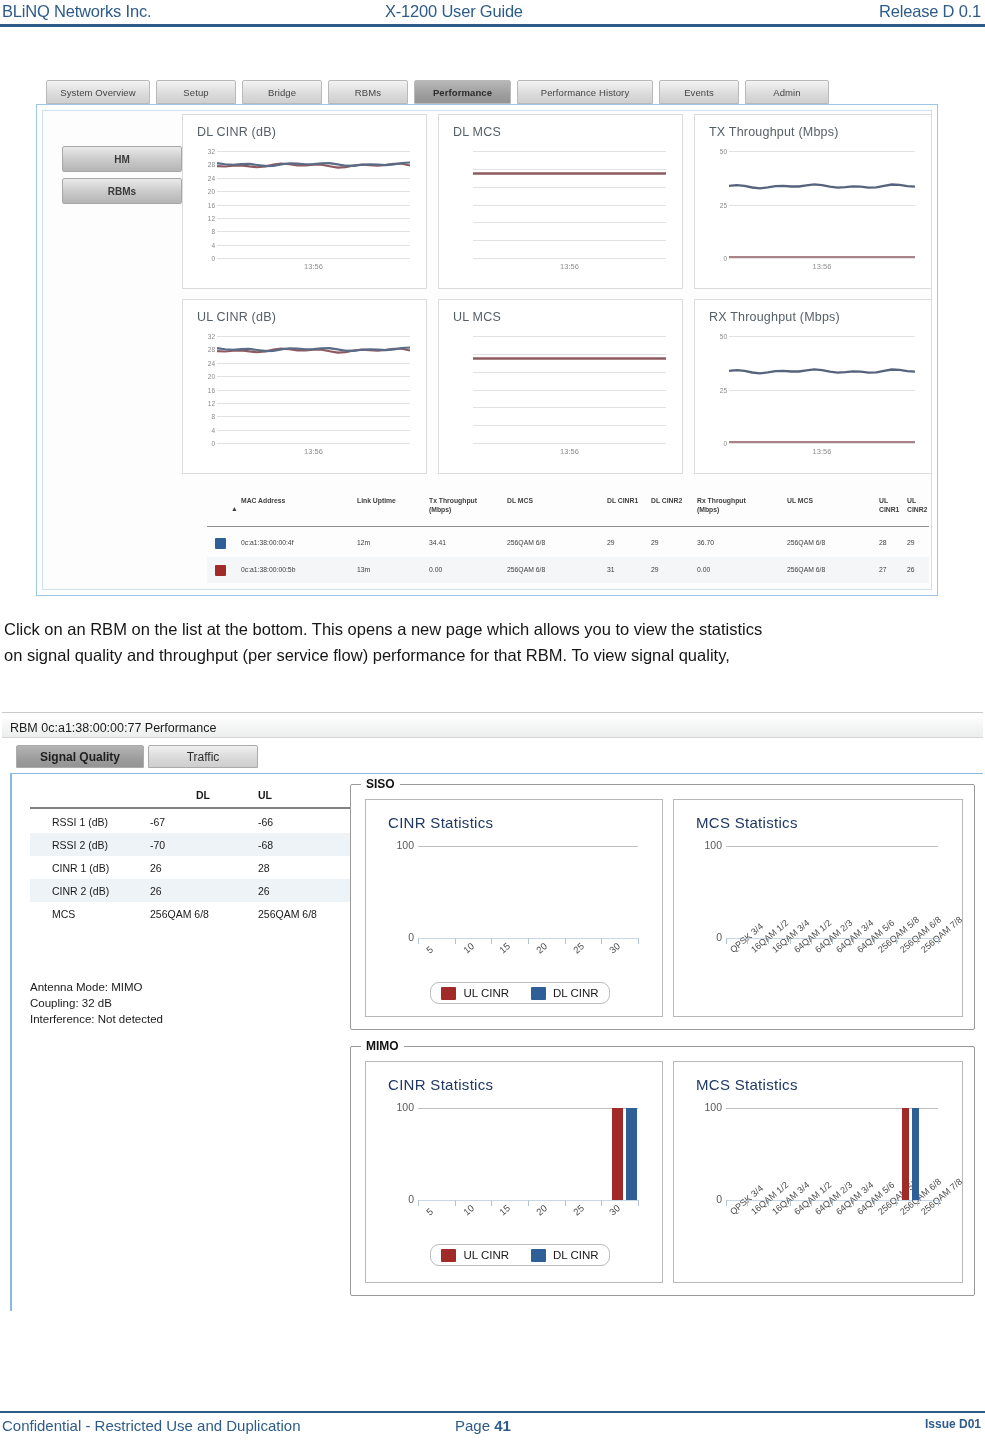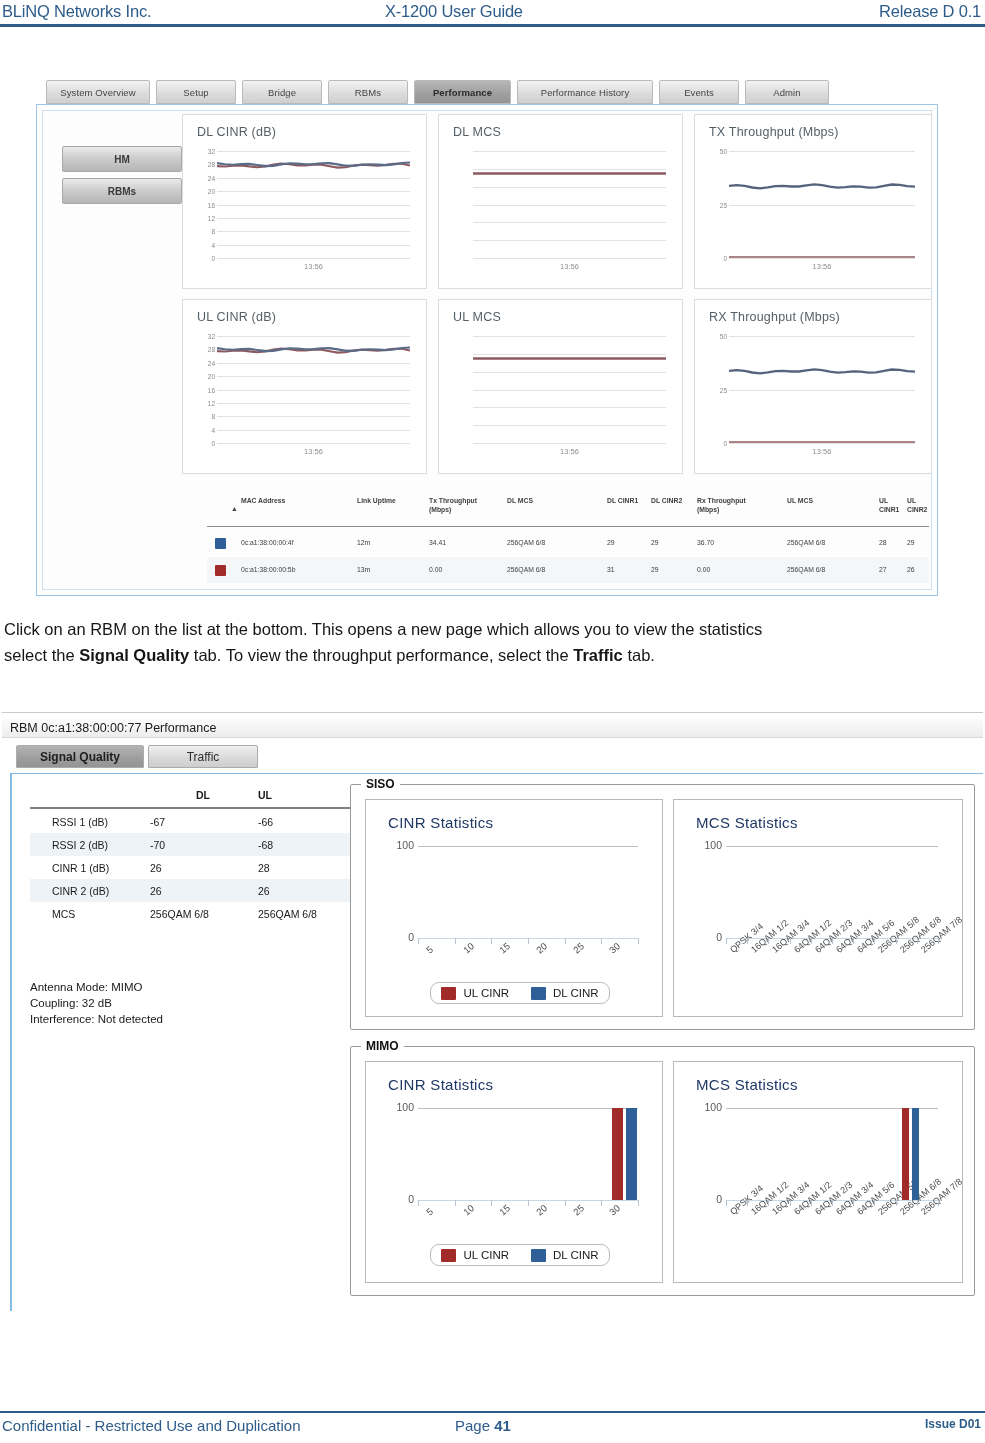--- a/index.html
+++ b/index.html
@@ -434,21 +434,21 @@
           <div class="rt-cell" style="left: 580px; width: 86px;">256QAM 6/8</div>
           <div class="rt-cell" style="left: 672px; width: 28px;">27</div>
           <div class="rt-cell" style="left: 700px; width: 28px;">26</div>
         </div>
       </div>
   </div>
 </div>
 
 <div class="body-text">
   <div>Click on an RBM on the list at the bottom. This opens a new page which allows you to view the statistics</div>
-  <div><span>select the </span><b>Signal Quality</b><span> tab. To view the throughput performance, select the </span><b>Traffic</b><span> tab.</span></div>
+  <div>on signal quality and throughput (per service flow) performance for that RBM.  To view signal quality,</div>
 </div>
 
 <div class="shot2">
   <div class="sc2-title">RBM 0c:a1:38:00:00:77 Performance</div>
   <div class="sc2-tabs" id="sc2tabs">
       <div class="sc2-tab active" style="left: 0px; width: 128px;">Signal Quality</div>
       <div class="sc2-tab" style="left: 132px; width: 110px;">Traffic</div>
     </div>
 
   <div class="sc2-body">

